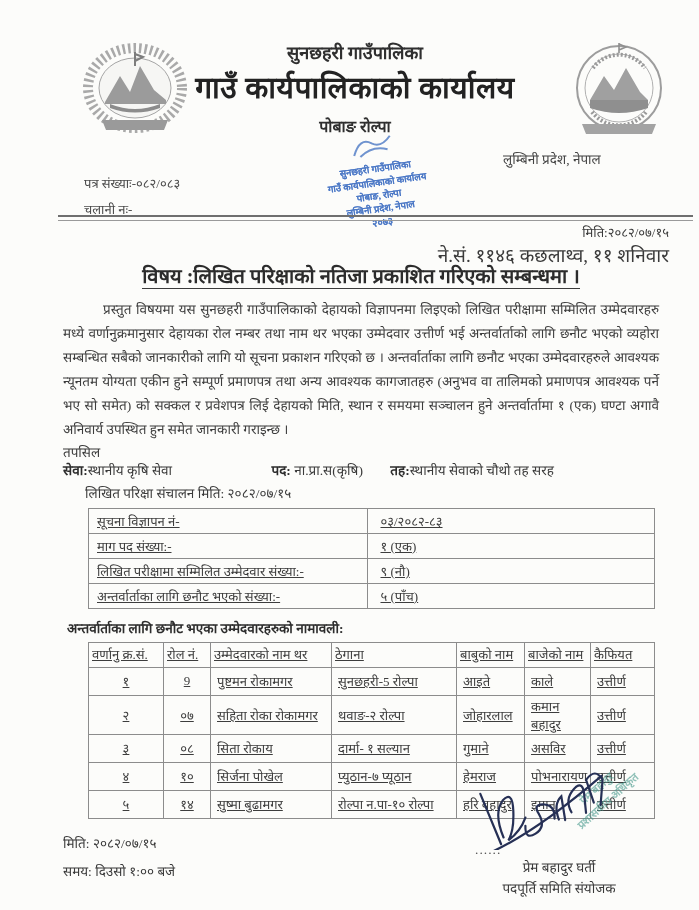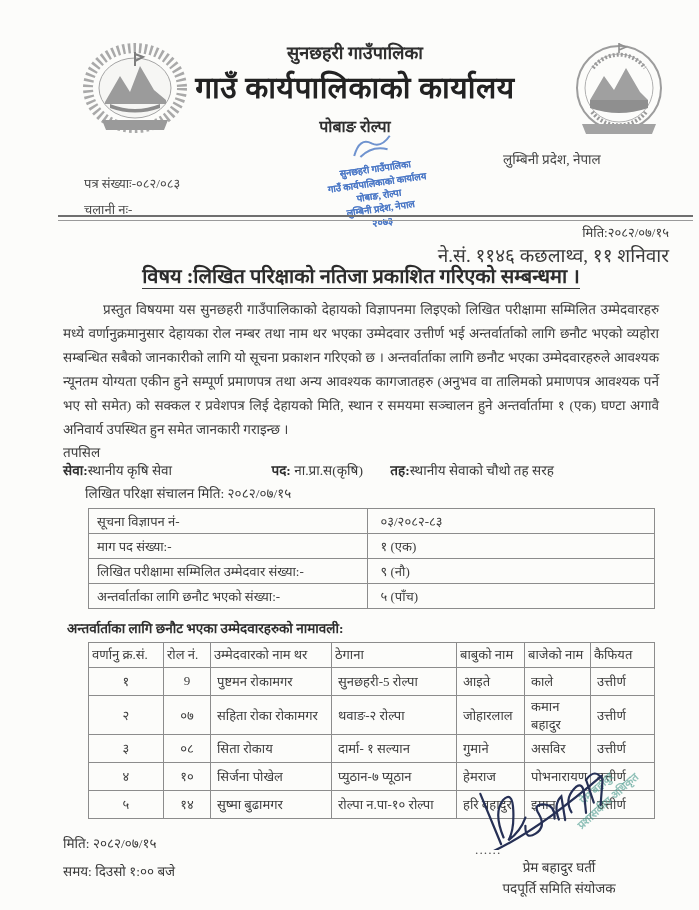--- a/index.html
+++ b/index.html
@@ -37,21 +37,21 @@
   .subject span{border-bottom:1.5px solid #3a3a3a;padding-bottom:1px;}
   .para{margin-top:9px;text-align:justify;line-height:24px;text-indent:40px;color:#3d3d3d;}
   .tapasil{margin-top:1px;}
   .svc-line{}
   .svc-line b{color:#2d2d2d;}
   .svc-pad{display:inline-block;width:96px;}
   .svc-pad2{display:inline-block;width:24px;}
   .exam-date{margin-top:5px;margin-left:22px;}
   
   table{border-collapse:collapse;font-size:13px;color:#3d3d3d;}
-  td,th{border:1px solid #8c8c8c;padding:1px 8px;font-weight:normal;}
+  td,th{border:1px solid #8c8c8c;padding:1px 8px;font-weight:normal;text-decoration:underline;}
   .t1{margin:6px 0 0 25px;width:567px;}
   .t1 td{height:22px;}
   .t1 .val{padding-left:12px;}
   .cand-head{margin:10px 0 0 4px;font-weight:bold;color:#2d2d2d;}
   .t2{margin:5px 0 0 25px;width:566px;table-layout:fixed;}
   .t2 th{text-align:left;line-height:1.5;padding:2px 3px;vertical-align:top;}
   .t2 td{height:25px;padding:1px 6px;}
   .t2 .c-center{text-align:center;}
   
   .intr{margin-top:14px;}

